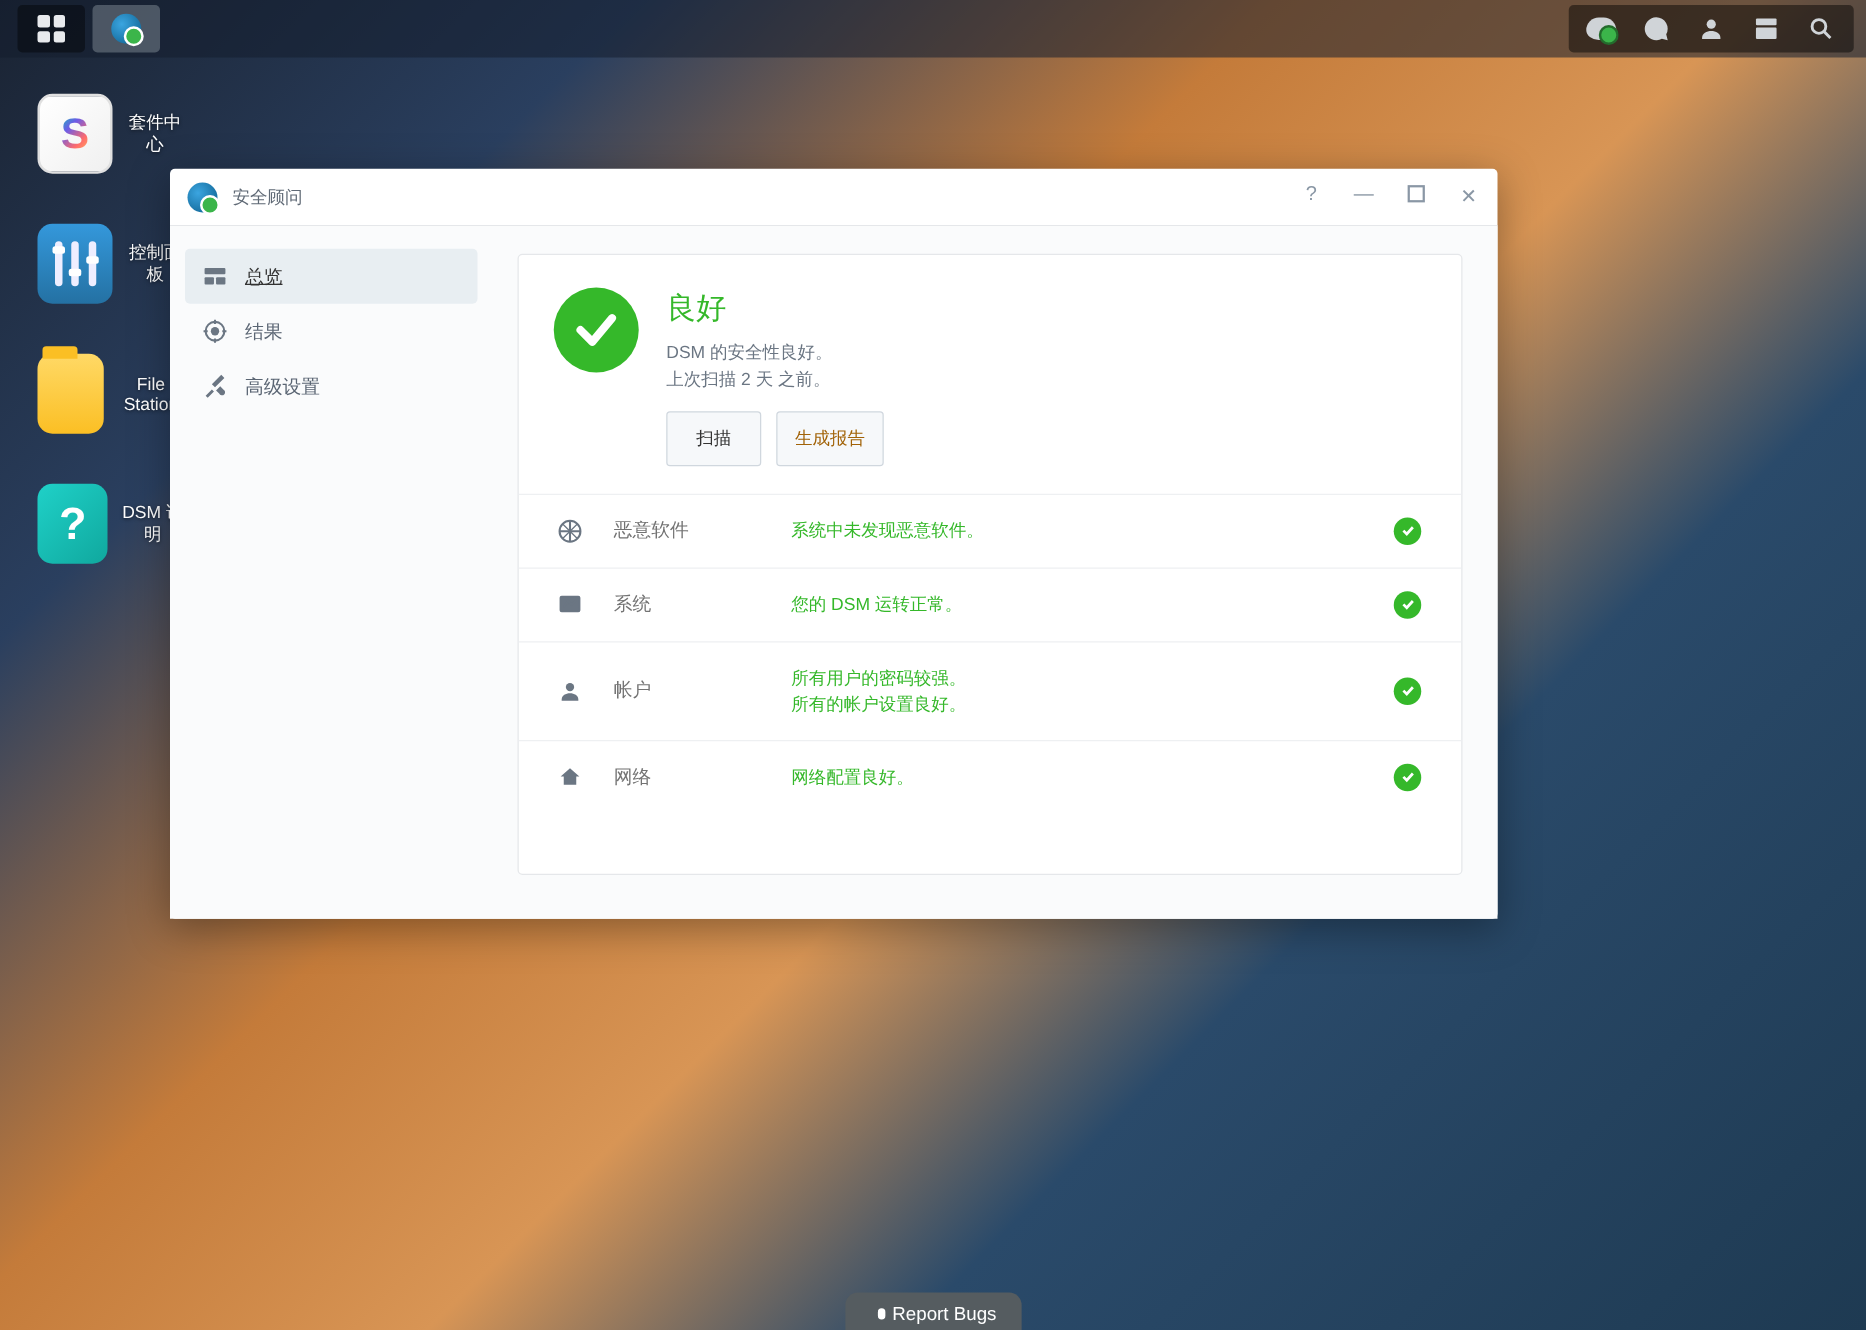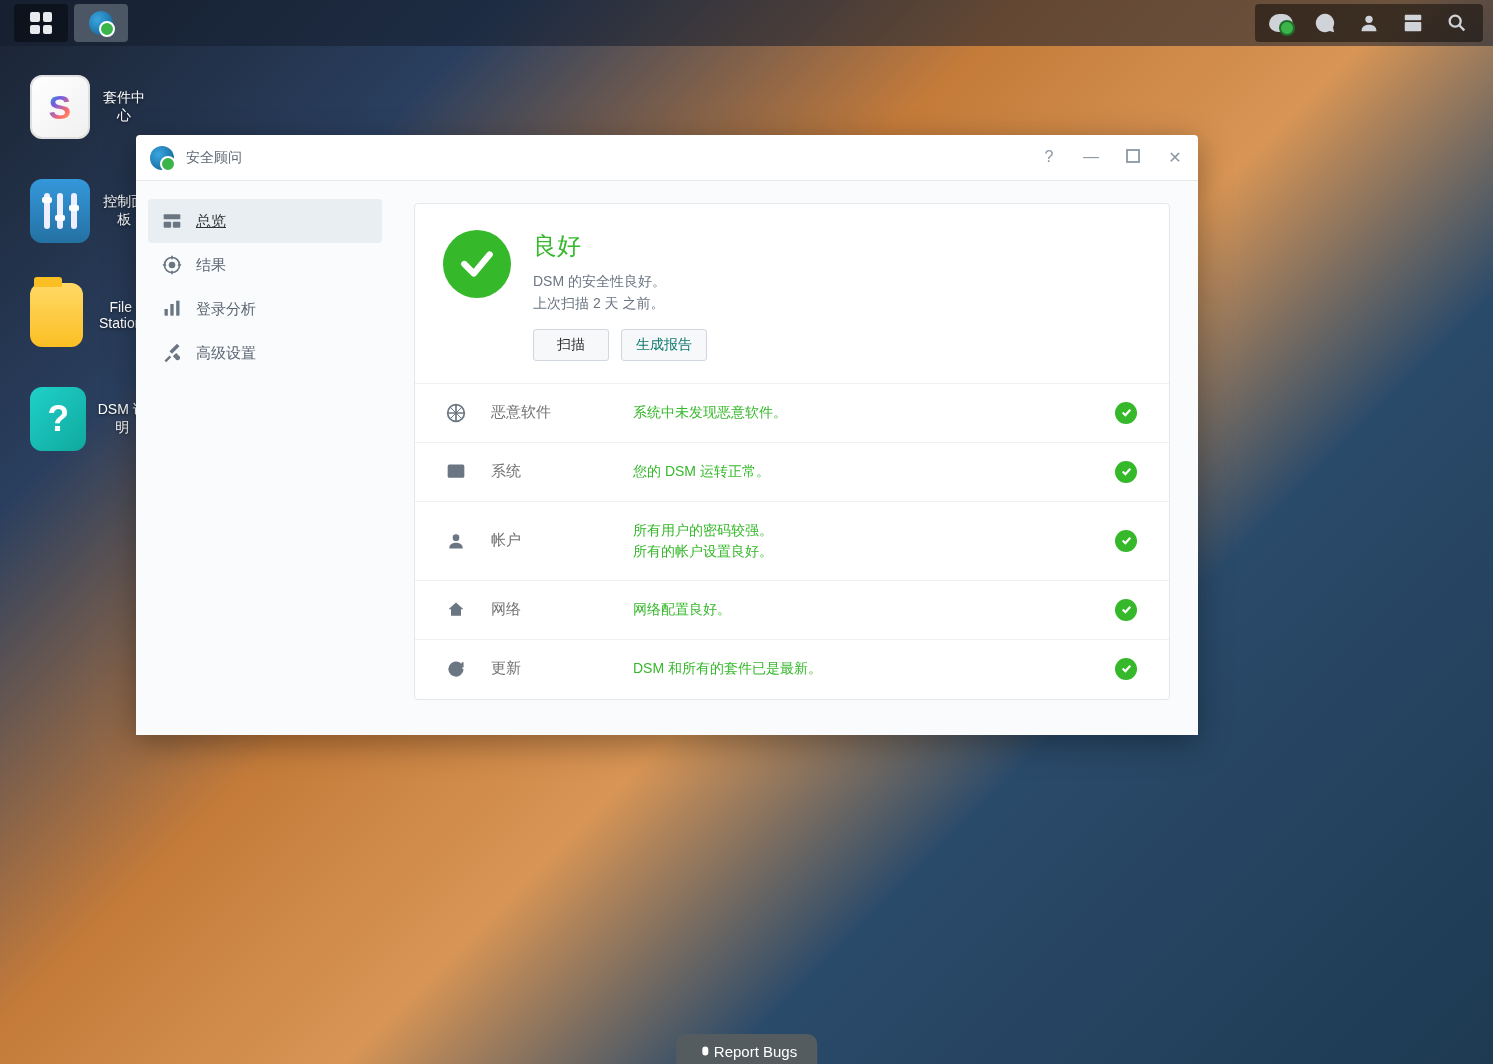--- a/index.html
+++ b/index.html
@@ -61,22 +61,22 @@
 .nav-item svg { width:20px; height:20px; fill:#6b7683; }
 
 .main { flex:1; padding:22px 28px 35px 20px; }
 .panel { background:#fff; border:1px solid #e5e7ea; border-radius:4px; height:100%; display:flex; flex-direction:column; }
 .status-block { display:flex; gap:22px; padding:26px 28px 22px; }
 .big-check { width:68px; height:68px; background:#35b82a; border-radius:50%; display:flex; align-items:center; justify-content:center; }
 .big-check svg { width:38px; height:38px; }
 .status-text .title { color:#35b82a; font-size:24px; font-weight:500; margin-bottom:8px; }
 .status-text .line { color:#6b7683; font-size:14px; line-height:1.6; }
 .btn-row { margin-top:14px; display:flex; gap:12px; }
-.btn { min-width:76px; height:32px; border:1px solid #d0d7de; background:#f6f8fa; color:#333; border-radius:3px; font-size:14px; display:flex; align-items:center; justify-content:center; cursor:pointer; padding:0 14px; }
-.btn.disabled { color:#0f766e; cursor:default; }
+.btn { min-width:76px; height:44px; border:1px solid #d0d7de; background:#f6f8fa; color:#333; border-radius:3px; font-size:14px; display:flex; align-items:center; justify-content:center; cursor:pointer; padding:0 14px; }
+.btn.disabled { color:#a16207; cursor:default; }
 
 .cat-list { margin-top:0; border-top:1px solid #eef0f2; }
 .cat-row { display:flex; align-items:center; padding:18px 28px; border-bottom:1px solid #eef0f2; }
 .cat-row:last-child { border-bottom:none; }
 .cat-icon { width:26px; display:flex; justify-content:center; color:#6b7683; }
 .cat-icon svg { width:20px; height:20px; fill:#6b7683; }
 .cat-name { width:164px; padding-left:22px; color:#737373; font-size:15px; }
 .cat-msg { flex:1; color:#35b82a; font-size:14px; line-height:1.5; }
 .cat-status { width:26px; }
 .ok-badge { width:22px; height:22px; background:#35b82a; border-radius:50%; display:flex; align-items:center; justify-content:center; }
@@ -184,28 +184,20 @@
       <div class="nav-item">
         <svg viewBox="0 0 24 24">
             <circle cx="12" cy="12" r="9" fill="none" stroke="#6b7683" stroke-width="2"></circle>
             <circle cx="12" cy="12" r="4"></circle>
             <path d="M12 1v4M12 19v4M1 12h4M19 12h4" stroke="#6b7683" stroke-width="2"></path>
           </svg>
         <span>结果</span>
       </div>
       <div class="nav-item">
         <svg viewBox="0 0 24 24">
-            <rect x="3" y="12" width="4" height="8"></rect>
-            <rect x="10" y="6" width="4" height="14"></rect>
-            <rect x="17" y="2" width="4" height="18"></rect>
-          </svg>
-        <span>登录分析</span>
-      </div>
-      <div class="nav-item">
-        <svg viewBox="0 0 24 24">
             <path d="M21 4l-9 9-3-3 9-9zM3 21l6-6 2 2-6 6z"></path>
             <path d="M16 19a3 3 0 1 0 4-4l-3-3-4 4z"></path>
           </svg>
         <span>高级设置</span>
       </div>
     </div>
     <div class="main">
       <div class="panel">
         <div class="status-block">
           <div class="big-check">
@@ -286,37 +278,20 @@
             <div class="cat-name">网络</div>
             <div class="cat-msg">网络配置良好。</div>
             <div class="cat-status">
                 <div class="ok-badge">
                   <svg viewBox="0 0 24 24" fill="none" stroke="#fff" stroke-width="4">
                     <polyline points="5 12 10 17 19 7"></polyline>
                   </svg>
                 </div>
               </div>
           </div>
-          <div class="cat-row">
-            <div class="cat-icon">
-                <svg viewBox="0 0 24 24" fill="none" stroke="#6b7683" stroke-width="2.2">
-                  <path d="M20 12a8 8 0 1 1-2.3-5.6"></path>
-                  <polyline points="20 4 20 9 15 9"></polyline>
-                </svg>
-              </div>
-            <div class="cat-name">更新</div>
-            <div class="cat-msg">DSM 和所有的套件已是最新。</div>
-            <div class="cat-status">
-                <div class="ok-badge">
-                  <svg viewBox="0 0 24 24" fill="none" stroke="#fff" stroke-width="4">
-                    <polyline points="5 12 10 17 19 7"></polyline>
-                  </svg>
-                </div>
-              </div>
-          </div>
         </div>
       </div>
     </div>
   </div>
 </div>
 
 <div class="report-pill">
   <svg viewBox="0 0 24 24">
       <path d="M12 6a4 4 0 0 1 4 4v4a4 4 0 1 1-8 0v-4a4 4 0 0 1 4-4zm-6 8H3m18 0h-3M6 9L4 7m16 2l-2-2M6 19l-2 2m16-2l-2 2M9 5L8 3m8 2l-1-2"></path>
     </svg>

